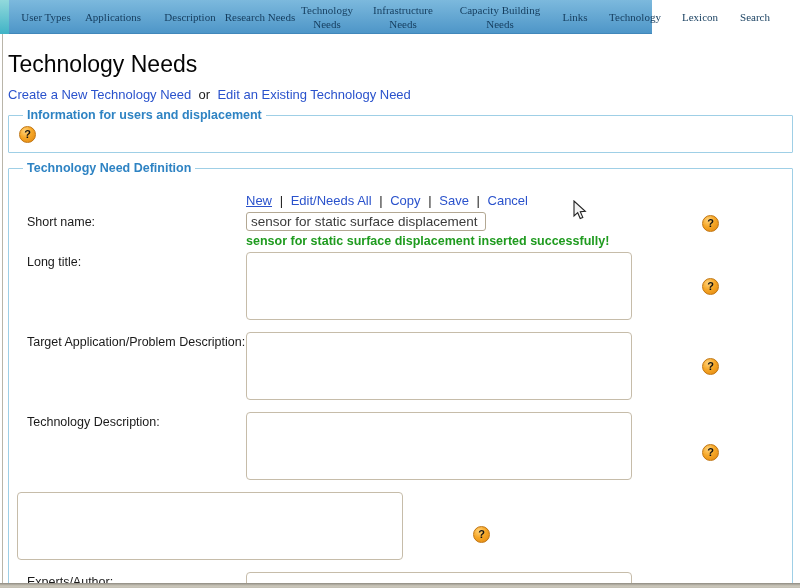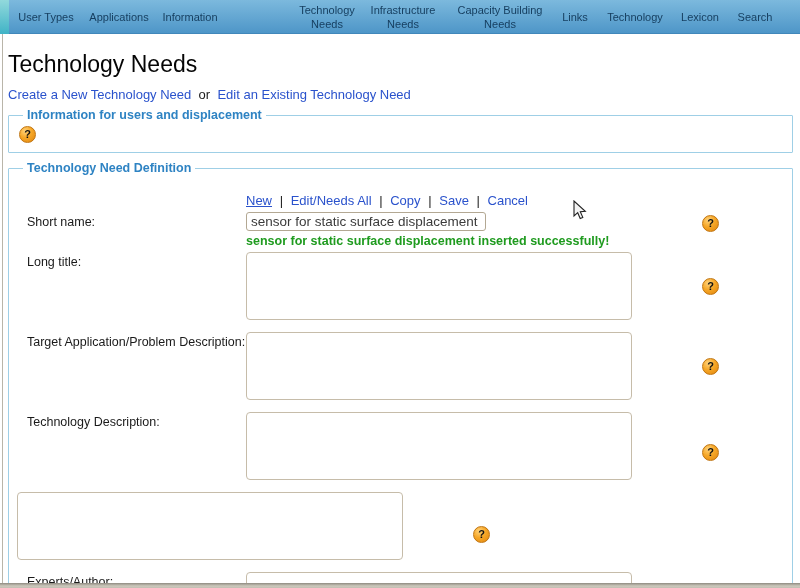--- a/index.html
+++ b/index.html
@@ -3,23 +3,24 @@
 <meta charset="utf-8">
 <style>
   html,body{margin:0;padding:0;}
   body{
     width:800px;height:588px;position:relative;overflow:hidden;
     background:#ffffff;
     font-family:"Liberation Sans","DejaVu Sans",sans-serif;
   }
   
   .navbar{
-    position:absolute;top:0;left:0;width:800px;height:33px;
+    position:absolute;top:0;left:0;width:652px;height:33px;
     background:linear-gradient(#7cb9dd,#4e96c8);
     border-bottom:1px solid #4187ba;
+    font-family:Liberation Serif, serif;
   }
   .nav-corner{
     position:absolute;left:0;top:0;width:9px;height:34px;
     background:linear-gradient(#92d9dc,#40b3c6);
   }
   .nav-item{
     position:absolute;top:50%;transform:translateY(-50%);
     text-align:center;font-size:11px;line-height:1.3;color:#153d5e;
     cursor:pointer;white-space:normal;
   }
@@ -88,22 +89,23 @@
   .row-icon.center{margin-top:1px;}
   
   .mouse-cursor{position:absolute;left:573px;top:200px;z-index:60;pointer-events:none;}
 </style>
 </head>
 <body>
 
 <div class="navbar">
   <div class="nav-corner"></div>
   <div class="nav-item" style="left:15px;width:62px;">User Types</div>
-  <div class="nav-item" style="left:84px;width:70px;">Applications</div>
-  <div class="nav-item" style="left:150px;width:80px;">Information</div>
+  <div class="nav-item" style="left:78px;width:70px;">Applications</div>
+  <div class="nav-item" style="left:150px;width:80px;">Description</div>
+  <div class="nav-item" style="left:222px;width:76px;">Research Needs</div>
   <div class="nav-item" style="left:292px;width:70px;">Technology Needs</div>
   <div class="nav-item" style="left:445px;width:110px;">Capacity Building Needs</div>
   <div class="nav-item" style="left:362px;width:82px;">Infrastructure Needs</div>
   <div class="nav-item" style="left:550px;width:50px;">Links</div>
   <div class="nav-item" style="left:600px;width:70px;">Technology</div>
   <div class="nav-item" style="left:668px;width:64px;">Lexicon</div>
   <div class="nav-item" style="left:728px;width:54px;">Search</div>
 </div>
 
 <div class="window-left-border"></div>

